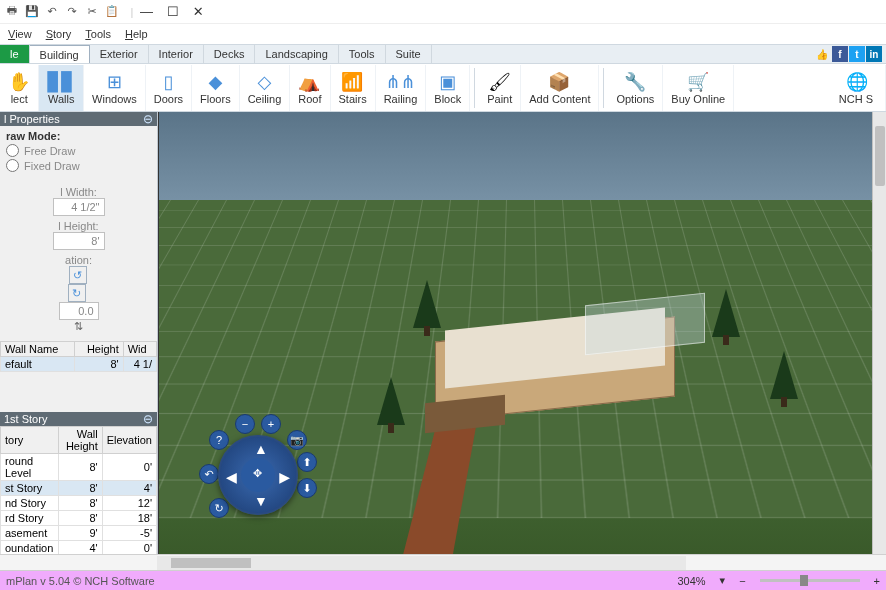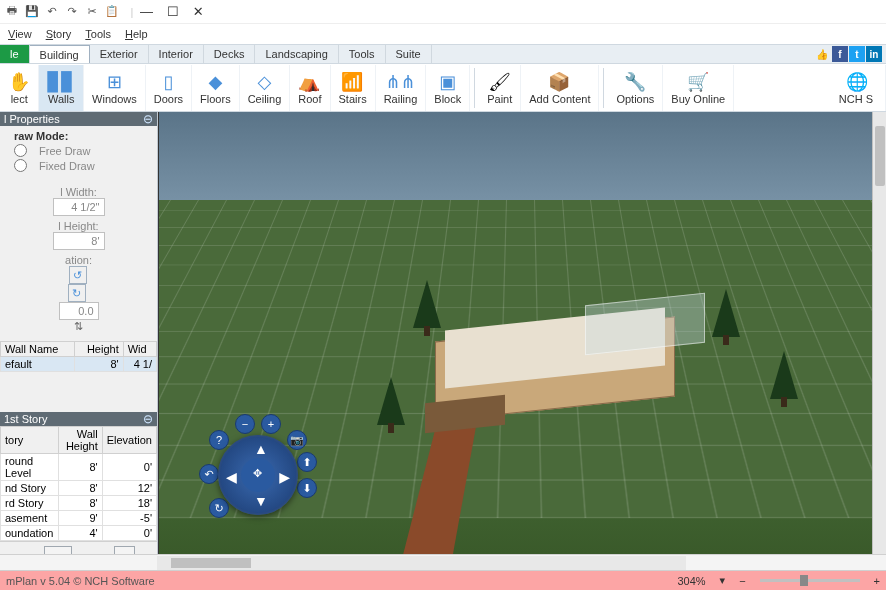--- a/index.html
+++ b/index.html
@@ -27,25 +27,25 @@
 .ribbon .rbtn { display: flex; flex-direction: column; align-items: center; justify-content: center; padding: 2px 8px; height: 46px; cursor: pointer; border-right: 1px solid #eef2f6; }
 .ribbon .rbtn.sel { background: #d9e7f3; }
 .ribbon .rbtn .ico { font-size: 18px; line-height: 20px; height: 22px; display: flex; align-items: center; }
 .ribbon .rbtn .lbl { font-size: 11px; color: #333; }
 .ribbon .flex { flex: 1; }
 .ribbon .nch { padding-right: 4px; color: #333; font-size: 11px; }
 .main { flex: 1; display: flex; min-height: 0; }
 .side { width: 158px; background: #f0f0f0; border-right: 1px solid #c0c8d0; display: flex; flex-direction: column; overflow: hidden; }
 .panel-head { background: #5f6b74; color: #fff; height: 18px; display: flex; align-items: center; padding: 0 4px; justify-content: space-between; }
 .panel-head .exp { color: #cfe6ff; font-size: 12px; cursor: pointer; }
-.side .section { padding: 4px 14px; background: #f0f0f0; }
+.side .section { padding: 4px 6px; background: #f0f0f0; }
 .side .lblrow { display: flex; align-items: center; margin: 4px 0; flex-direction: column; }
 .side .lblrow label { color: #888; flex: 1; }
 .side .lblrow input { width: 52px; height: 18px; border: 1px solid #c0c0c0; text-align: right; padding-right: 4px; color: #888; background: #fff; }
-.side .radio { display: flex; align-items: center; gap: 12px; margin: 2px 0; color: #888; }
+.side .radio { display: flex; align-items: center; gap: 5px; margin: 2px 0; color: #888; }
 .side .radio input { margin: 0; }
 .side .small-table { width: 100%; border-collapse: collapse; background: #fff; }
 .side .small-table th { background: #f0f0f0; border: 1px solid #d0d0d0; font-weight: normal; text-align: left; padding: 1px 4px; }
 .side .small-table td { border: 1px solid #e0e0e0; padding: 1px 4px; }
 .side .small-table tr.sel td { background: #d9e7f3; }
 .side .story-panel { flex: 1; display: flex; flex-direction: column; }
 .side .story-table-wrap { flex: 1; overflow: auto; background: #fff; }
 .side .story-btns { display: flex; gap: 2px; padding: 4px; background: #f0f0f0; border-top: 1px solid #d0d0d0; }
 .side .story-btns button { flex: 1; height: 32px; border: 1px solid #a0a8b0; background: #f4f4f4; cursor: pointer; margin-left: 40px; }
 .viewport { flex: 1; position: relative; background: linear-gradient(#4a6478 0%, #5a8a50 22%, #3a5a2a 100%); overflow: hidden; border-left: 1px solid #333; }
@@ -63,21 +63,21 @@
 .nav-wheel { position: absolute; left: 44px; bottom: 24px; width: 110px; height: 110px; }
 .nav-wheel .ring { position: absolute; left: 15px; top: 15px; width: 80px; height: 80px; border-radius: 50%; background: radial-gradient(circle,#3a6ab0 0%,#1a3a70 100%); border: 2px solid #2a4a80; box-shadow: 0 2px 6px rgba(0,0,0,0.5); }
 .nav-wheel .center { position: absolute; left: 38px; top: 38px; width: 34px; height: 34px; border-radius: 50%; background: #2a5aa0; }
 .nav-wheel .arrow { position: absolute; color: #fff; font-size: 14px; }
 .nav-wheel .mini { position: absolute; width: 20px; height: 20px; border-radius: 50%; background: #2a5aa0; color: #fff; display: flex; align-items: center; justify-content: center; font-size: 11px; cursor: pointer; border: 1px solid #1a3a70; }
 .vscroll { position: absolute; right: 0; top: 0; bottom: 0; width: 14px; background: #e8e8e8; border-left: 1px solid #c0c0c0; }
 .vscroll .thumb { position: absolute; left: 2px; top: 14px; width: 10px; height: 60px; background: #c0c0c0; border-radius: 2px; }
 .hscroll-area { height: 16px; background: #f4f4f4; border-top: 1px solid #d0d0d0; display: flex; align-items: center; }
 .hscroll { flex: 1; height: 14px; background: #e8e8e8; position: relative; margin: 0 200px 0 157px; }
 .hscroll .thumb { position: absolute; left: 14px; top: 2px; height: 10px; width: 80px; background: #c0c0c0; }
-.status { height: 20px; background: #fca5a5; border-top: 1px solid #d0d0d0; display: flex; align-items: center; padding: 0 6px; }
+.status { height: 20px; background: #f0abfc; border-top: 1px solid #d0d0d0; display: flex; align-items: center; padding: 0 6px; }
 .status .ver { color: #555; flex: 1; }
 .status .zoom { display: flex; align-items: center; gap: 14px; color: #333; }
 .status .zoom .slider { width: 100px; height: 3px; background: #c0c0c0; position: relative; }
 .status .zoom .slider .knob { position: absolute; left: 40px; top: -4px; width: 8px; height: 11px; background: #888; }
 </style>
 </head>
 <body>
 
 <div class="titlebar">
   <div class="tb-icons">
@@ -247,20 +247,25 @@
           <tbody>
               <tr>
                 <th>tory</th>
                 <th style="text-align:right">Wall Height</th>
                 <th style="text-align:center">Elevation</th>
               </tr>
           <tr>
                 <td>round Level</td>
                 <td style="text-align:right">8'</td>
                 <td style="text-align:right">0'</td>
+              </tr>
+          <tr class="sel">
+                <td>st Story</td>
+                <td style="text-align:right">8'</td>
+                <td style="text-align:right">4'</td>
               </tr>
           <tr>
                 <td>nd Story</td>
                 <td style="text-align:right">8'</td>
                 <td style="text-align:right">12'</td>
               </tr>
           <tr>
                 <td>rd Story</td>
                 <td style="text-align:right">8'</td>
                 <td style="text-align:right">18'</td>

